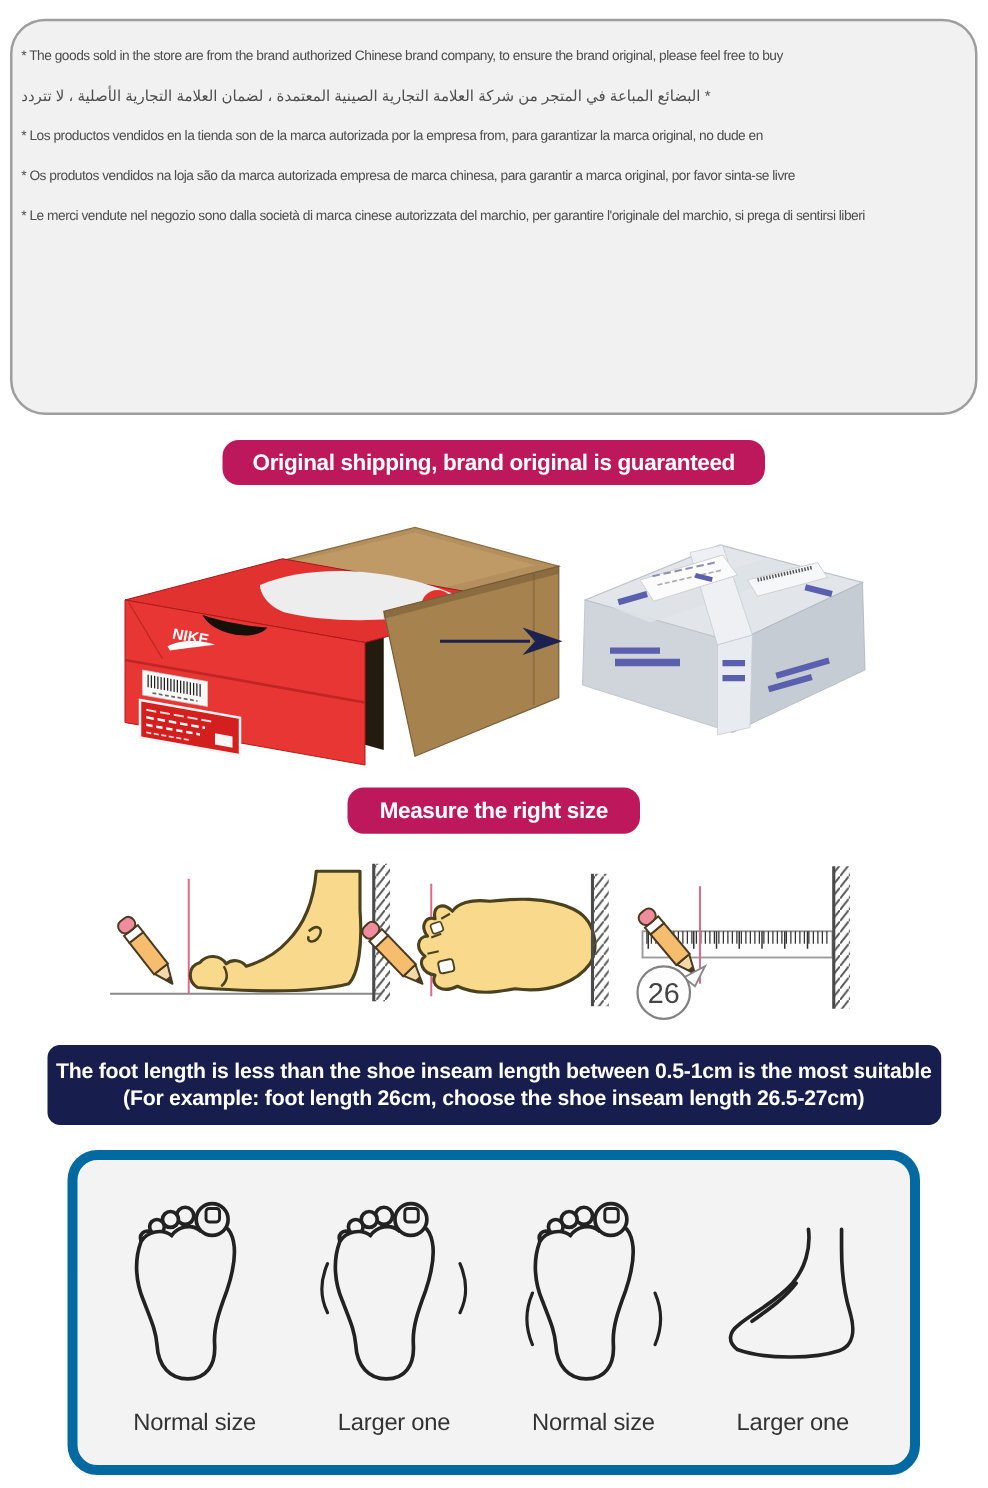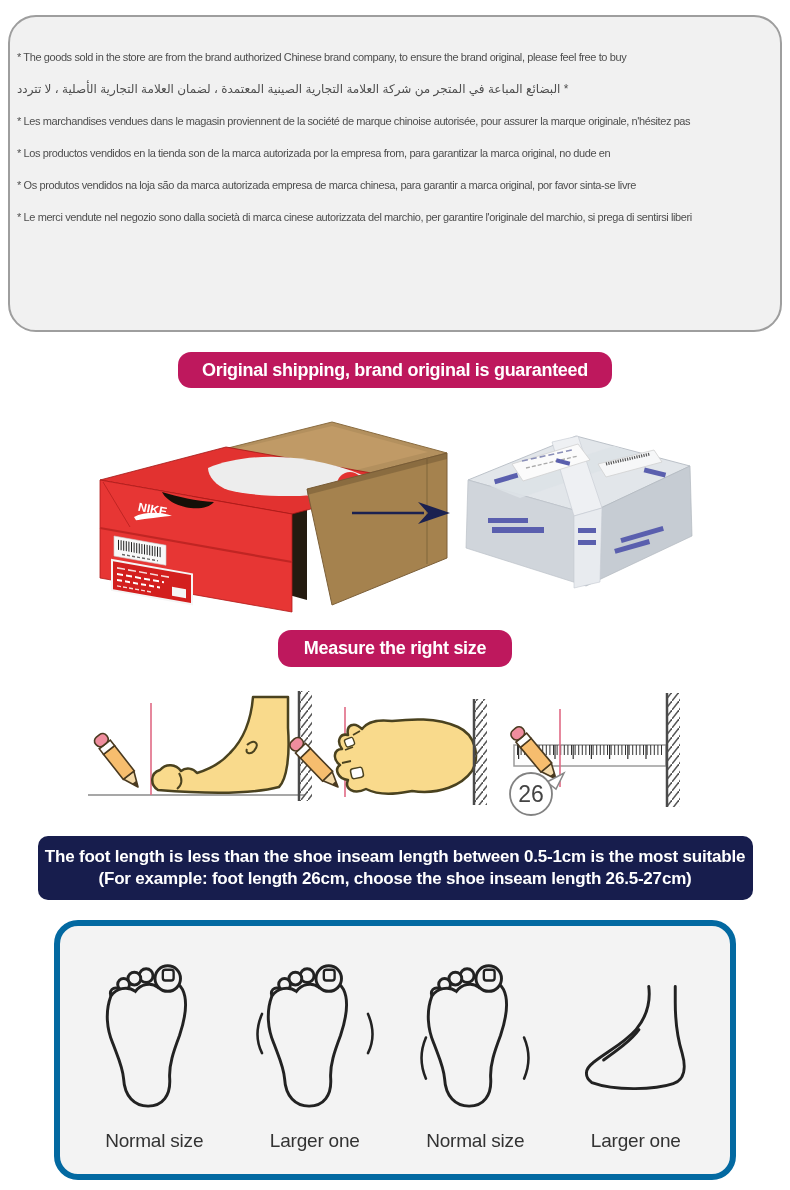--- a/index.html
+++ b/index.html
@@ -5,21 +5,21 @@
   html,body{margin:0;padding:0;}
   body{
     width:790px;height:1190px;background:#ffffff;overflow:hidden;
     font-family:"Liberation Sans","DejaVu Sans",sans-serif;
     display:flex;flex-direction:column;align-items:center;
   }
   
   .disclaimer{
     box-sizing:border-box;width:774px;height:317px;margin-top:15px;
     border:2px solid #9e9e9e;border-radius:28px;background:#f1f1f1;
-    padding:24px 4px 5px 7px;overflow:hidden;
+    padding:12px 4px 5px 7px;overflow:hidden;
   }
   .disclaimer p{
     margin:0;font-size:11px;letter-spacing:-0.4px;line-height:32px;color:#4e4e4e;
   }
   .disclaimer p.ar{direction:rtl;text-align:left;font-size:12px;}
   
   .pill{
     background:#be185d;color:#ffffff;font-weight:700;white-space:nowrap;
     border-radius:13px;display:flex;align-items:center;justify-content:center;
   }
@@ -30,21 +30,21 @@
     background:#171d4d;color:#ffffff;text-align:center;
     display:flex;flex-direction:column;justify-content:center;gap:2px;
     font-size:17px;font-weight:600;letter-spacing:-0.2px;
   }
   
   .packaging-svg{margin-top:12px;}
   .measure-svg{margin-top:16px;}
   
   .size-guide{
     box-sizing:border-box;margin-top:20px;width:682px;height:260px;
-    border:6px solid #0369a1;border-radius:24px;background:#f3f3f3;
+    border:8px solid #0369a1;border-radius:24px;background:#f3f3f3;
     display:flex;align-items:flex-end;justify-content:space-around;
     padding:0 14px 22px 14px;
   }
   .size-guide figure{margin:0;text-align:center;width:158px;}
   .size-guide figcaption{font-size:19px;color:#333;margin-top:12px;letter-spacing:-0.2px;}
 </style>
 </head>
 <body>
 
 <svg width="0" height="0" style="position:absolute" aria-hidden="true">
@@ -73,21 +73,20 @@
     <g id="foot-side" fill="none" stroke="#222" stroke-width="3" stroke-linecap="round">
       <path d="M73,30 C75,46 70,62 60,74 C48,88 28,98 16,108 C8,114 7,122 15,128 C40,137 80,135 98,129 C110,125 111,112 107,98 C102,82 100,64 100,46 L100,30"></path>
       <path d="M27,105 C41,95 55,85 63,74"></path>
     </g>
   </defs>
 </svg>
 
 <div class="disclaimer">
   <p>* The goods sold in the store are from the brand authorized Chinese brand company, to ensure the brand original, please feel free to buy</p>
   <p class="ar" dir="rtl">* البضائع المباعة في المتجر من شركة العلامة التجارية الصينية المعتمدة ، لضمان العلامة التجارية الأصلية ، لا تتردد</p>
-  <p>* Les marchandises vendues dans le magasin proviennent de la société de marque chinoise autorisée, pour assurer la marque originale, n'hésitez pas</p>
   <p>* Los productos vendidos en la tienda son de la marca autorizada por la empresa from, para garantizar la marca original, no dude en</p>
   <p>* Os produtos vendidos na loja são da marca autorizada empresa de marca chinesa, para garantir a marca original, por favor sinta-se livre</p>
   <p>* Le merci vendute nel negozio sono dalla società di marca cinese autorizzata del marchio, per garantire l'originale del marchio, si prega di sentirsi liberi</p>
 </div>
 
 <div class="pill pill-shipping">Original shipping, brand original is guaranteed</div>
 
 <svg class="packaging-svg" width="790" height="222" viewBox="0 0 790 222">
   <g>
     <polygon points="192,57 332,22 447,53 307,89" fill="#b3905e" stroke="#8a6c40" stroke-width="1"></polygon>

